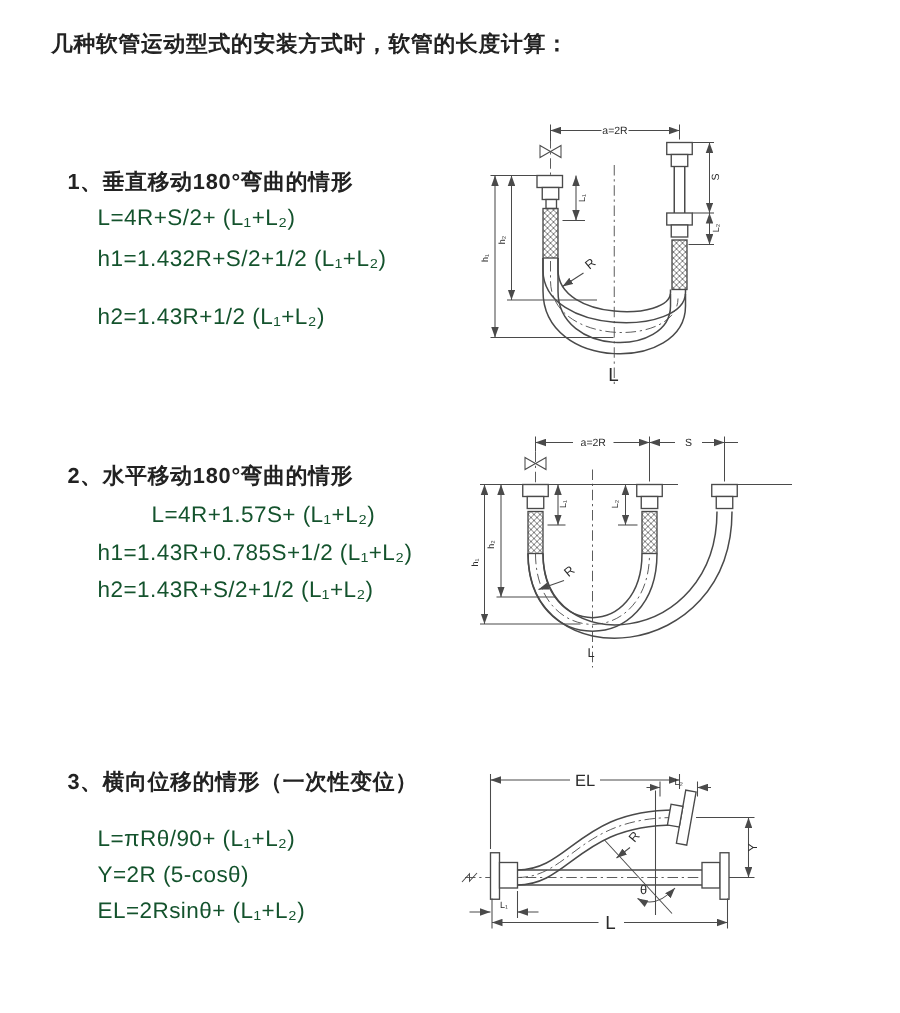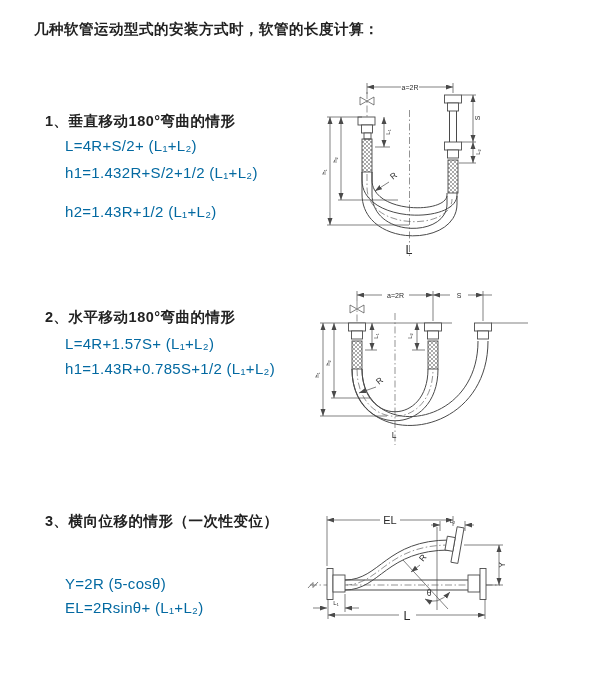--- a/index.html
+++ b/index.html
@@ -1,20 +1,20 @@
 <!DOCTYPE html>
 <html><head>
 <meta charset="utf-8">
 <style>
   html,body{margin:0;padding:0;background:#fff;}
   .page{position:relative;width:568px;height:675px;background:#ffffff;overflow:hidden;
         font-family:"Liberation Sans",sans-serif;color:#222;text-decoration:underline;}
   .title{position:absolute;left:34px;top:20px;font-size:14.5px;font-weight:600;letter-spacing:.5px;white-space:nowrap;}
   .heading{position:absolute;left:45px;font-size:14.5px;font-weight:600;letter-spacing:.5px;white-space:nowrap;}
-  .formula{position:absolute;left:65px;font-size:15px;font-weight:400;letter-spacing:.3px;white-space:nowrap;color:#0369a1;}
+  .formula{position:absolute;left:65px;font-size:15px;font-weight:400;letter-spacing:.3px;white-space:nowrap;color:#14532d;}
   svg.diagram{position:absolute;overflow:visible;}
   .ln{stroke:#4a4a4a;stroke-width:1;fill:none;}
   .thin{stroke:#4a4a4a;stroke-width:.7;fill:none;}
   .dimln{stroke:#4a4a4a;stroke-width:.7;fill:none;}
   .cl{stroke:#4a4a4a;stroke-width:.6;fill:none;stroke-dasharray:7 2.5 1.5 2.5;}
   .part{fill:#fff;stroke:#4a4a4a;stroke-width:.9;}
   .braid{fill:url(#braid);stroke:#4a4a4a;stroke-width:.9;}
   .dim{font:7px "Liberation Sans",sans-serif;fill:#2b2b2b;}
   .dim6{font:6px "Liberation Sans",sans-serif;fill:#2b2b2b;}
   .dim8{font:8.5px "Liberation Sans",sans-serif;fill:#2b2b2b;}
@@ -118,22 +118,23 @@
 
     <g>
       <line class="thin" x1="76" y1="110" x2="62" y2="119" marker-end="url(#ae)"></line>
       <text class="dim8" x="80" y="108" transform="rotate(-40 80 108)">R</text>
     </g>
 
     <text class="dim12" x="96" y="182" text-anchor="middle">L</text>
   </svg>
 
   <div class="heading" style="top:308px;">2、水平移动180°弯曲的情形</div>
-  <div class="formula" style="top:335px;">L=4R+1.57S+ (L₁+L₂)</div>
+  <div class="formula" style="top:335px;margin-left:36px;">L=4R+1.57S+ (L₁+L₂)</div>
   <div class="formula" style="top:360px;">h1=1.43R+0.785S+1/2 (L₁+L₂)</div>
+  <div class="formula" style="top:385px;">h2=1.43R+S/2+1/2 (L₁+L₂)</div>
 
   <svg class="diagram" style="left:312px;top:283px;" width="288" height="177" viewBox="0 0 288 177">
 
     <line class="cl" x1="83" y1="30" x2="83" y2="162"></line>
 
     <g>
       <line class="dimln" x1="45" y1="8" x2="45" y2="18"></line>
       <line class="dimln" x1="121" y1="8" x2="121" y2="38"></line>
       <line class="dimln" x1="45" y1="12" x2="70" y2="12" marker-start="url(#as)"></line>
       <line class="dimln" x1="97" y1="12" x2="121" y2="12" marker-end="url(#ae)"></line>
@@ -201,20 +202,21 @@
 
     <g>
       <line class="thin" x1="64" y1="104" x2="47" y2="110" marker-end="url(#ae)"></line>
       <text class="dim8" x="67" y="102" transform="rotate(-40 67 102)">R</text>
     </g>
 
     <text class="dim8" x="82" y="155" text-anchor="middle">L</text>
   </svg>
 
   <div class="heading" style="top:512px;">3、横向位移的情形（一次性变位）</div>
+  <div class="formula" style="top:551px;">L=πRθ/90+ (L₁+L₂)</div>
   <div class="formula" style="top:575px;">Y=2R (5-cosθ)</div>
   <div class="formula" style="top:599px;">EL=2Rsinθ+ (L₁+L₂)</div>
 
   <svg class="diagram" style="left:300px;top:498px;" width="300" height="148" viewBox="0 0 300 148">
 
     <g>
       <line class="dimln" x1="27" y1="18" x2="27" y2="68"></line>
       <line class="dimln" x1="153" y1="18" x2="153" y2="28"></line>
       <line class="dimln" x1="27" y1="22" x2="80" y2="22" marker-start="url(#as)"></line>
       <line class="dimln" x1="100" y1="22" x2="153" y2="22" marker-end="url(#ae)"></line>

